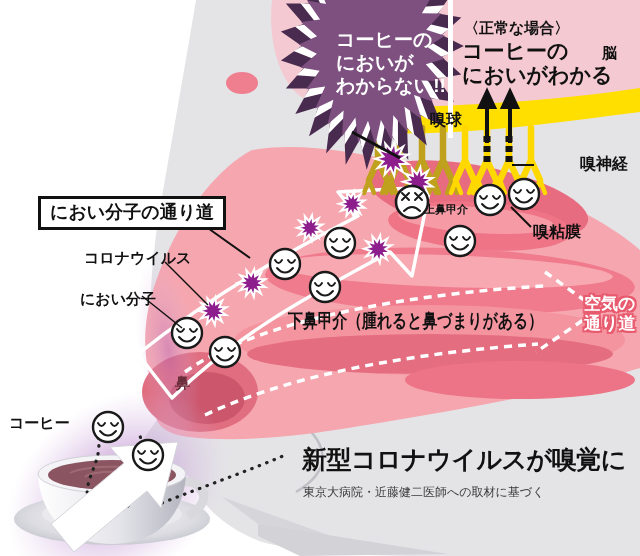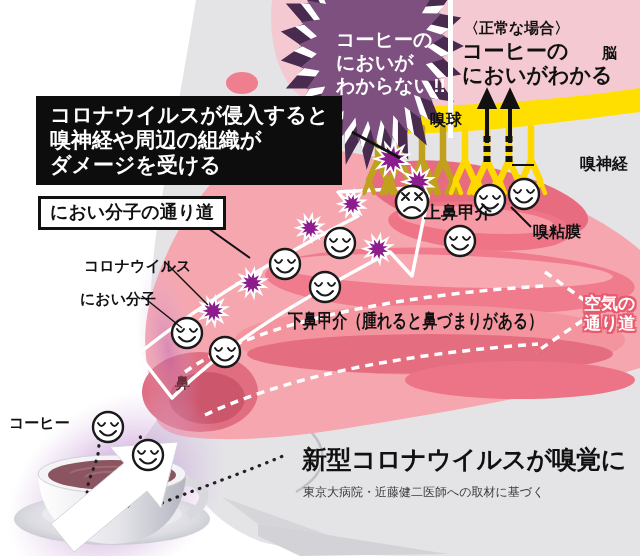--- a/index.html
+++ b/index.html
@@ -5,26 +5,26 @@
   html,body{margin:0;padding:0;background:#fff;}
   .stage{position:relative;width:640px;height:556px;overflow:hidden;background:#fff;
          font-family:"Liberation Sans","DejaVu Sans",sans-serif;color:#111;}
   .stage svg{position:absolute;left:0;top:0;}
   .lbl{position:absolute;white-space:nowrap;line-height:1.15;}
   .damage-note{left:36px;top:96px;background:#0d0d0d;color:#fff;font-size:21px;font-weight:700;
                padding:6px 14px 8px;line-height:25px;}
   .odor-path-box{left:38px;top:196px;background:#fff;border:3px solid #111;color:#111;
                  font-size:18px;font-weight:700;padding:3px 9px 4px;}
   .small-callout{font-size:15px;font-weight:700;color:#111;}
-  .corona-label{left:84px;top:257px;}
+  .corona-label{left:84px;top:249px;}
   .odor-label{left:80px;top:282px;margin-top:8px;}
   .anat{font-size:16px;font-weight:700;color:#111;}
   .bulb-label{left:430px;top:111px;}
   .nerve-label{left:536px;top:155px;padding-left:44px;}
-  .supconcha-label{left:424px;top:203px;font-size:17px;}
+  .supconcha-label{left:424px;top:203px;font-size:11px;}
   .mucosa-label{left:533px;top:223px;}
   .infconcha-label{left:288px;top:310px;font-size:19px;font-weight:700;transform:scaleX(.78);transform-origin:left top;}
   .air-label{left:584px;top:294px;font-size:17px;font-weight:800;color:#fff;line-height:20px;
      text-shadow:-2px -2px 0 #e85a6e,-2px 0 0 #e85a6e,-2px 2px 0 #e85a6e,0 -2px 0 #e85a6e,
                  0 2px 0 #e85a6e,2px -2px 0 #e85a6e,2px 0 0 #e85a6e,2px 2px 0 #e85a6e;}
   .nose-label{left:175px;top:374px;font-size:15px;font-weight:700;color:#6b2f3b;}
   .coffee-label{left:9px;top:414px;font-size:15px;font-weight:700;color:#111;}
   .normal-case{left:464px;top:19px;font-size:15px;font-weight:600;color:#111;}
   .normal-smell{left:462px;top:39px;font-size:21px;font-weight:800;color:#111;line-height:24px;}
   .brain-label{left:602px;top:44px;font-size:15px;font-weight:700;color:#111;}
@@ -232,25 +232,20 @@
     <g stroke="#111" fill="none">
       <path d="M352,132 L400,158" stroke-width="3"></path>
       <path d="M205,226 L250,258" stroke-width="2"></path>
       <path d="M165,262 L208,305" stroke-width="1.5"></path>
       <path d="M142,296 L182,328" stroke-width="1.5"></path>
       <path d="M512,165 L534,165" stroke-width="2"></path>
       <path d="M511,207 L531,227" stroke-width="2"></path>
     </g>
   </svg>
 
-  <div class="lbl damage-note">
-    <div>コロナウイルスが侵入すると</div>
-    <div>嗅神経や周辺の組織が</div>
-    <div>ダメージを受ける</div>
-  </div>
 
   <div class="lbl odor-path-box">におい分子の通り道</div>
   <div class="lbl small-callout corona-label">コロナウイルス</div>
   <div class="lbl small-callout odor-label">におい分子</div>
 
   <div class="lbl anat bulb-label">嗅球</div>
   <div class="lbl anat nerve-label">嗅神経</div>
   <div class="lbl anat supconcha-label">上鼻甲介</div>
   <div class="lbl anat mucosa-label">嗅粘膜</div>
   <div class="lbl infconcha-label">下鼻甲介（腫れると鼻づまりがある）</div>

